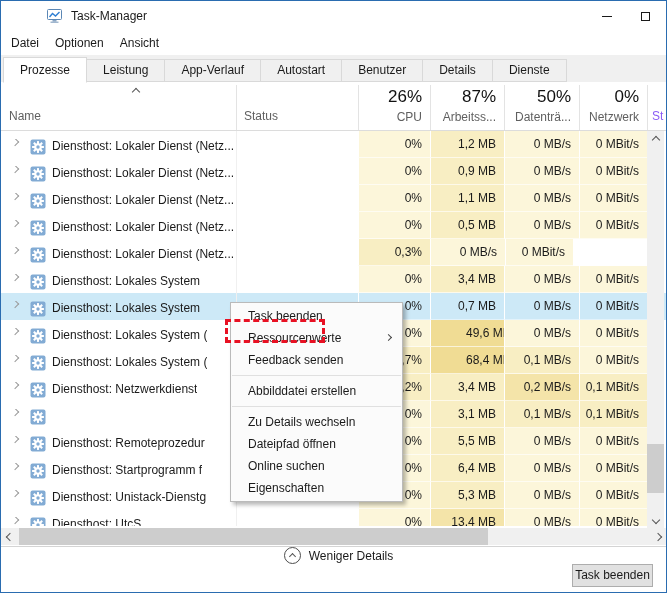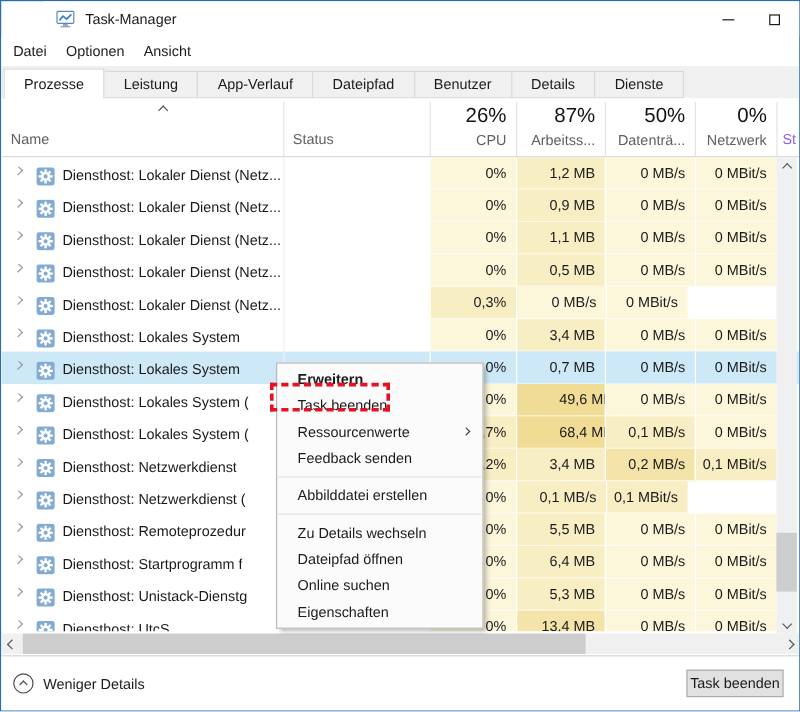--- a/index.html
+++ b/index.html
@@ -77,21 +77,21 @@
   .vthumb { position:absolute; left:0; top:313px; width:17px; height:49px; background:#cdcdcd; }
   .hscroll { position:absolute; left:0; top:527px; width:665px; height:17px;
              background:#f0f0f0; z-index:3; }
   .hscroll .arr { position:absolute; top:0; width:17px; height:17px;
                   display:flex; align-items:center; justify-content:center; }
   .hscroll .arr.l { left:0; } .hscroll .arr.r { right:0; }
   .hthumb { position:absolute; left:18px; top:0; width:469px; height:17px; background:#cdcdcd; }
 
   
   .footer { position:absolute; left:0; top:545px; width:665px; height:46px; background:#fff;
-            border-top:1px solid #d4d4d4; display:flex; align-items:center; }
+            border-top:1px solid #d4d4d4; display:flex; align-items:center;flex-direction:column; }
   .details-toggle { display:flex; align-items:center; margin-left:10px; }
   .circle-chev { width:17px; height:17px; border:1px solid #4d4d4d; border-radius:50%;
                  display:flex; align-items:center; justify-content:center; margin-right:8px; }
   .circle-chev .chev { width:5px; height:5px; margin-top:2px; }
   .endtask-btn { margin-left:auto; margin-right:13px; width:81px; height:23px;
                  background:#e1e1e1; border:1px solid #adadad; text-align:center;
                  line-height:21px; font-size:12px; }
 
   
   .ctx-menu { position:absolute; left:229px; top:301px; width:173px; background:#fbfbfb;
@@ -135,21 +135,21 @@
   <div class="menubar">
       <span class="menu-item">Datei</span>
       <span class="menu-item">Optionen</span>
       <span class="menu-item">Ansicht</span>
     </div>
 
   <div class="tabbar">
       <div class="tab active">Prozesse</div>
       <div class="tab">Leistung</div>
       <div class="tab">App-Verlauf</div>
-      <div class="tab">Dateipfad</div>
+      <div class="tab">Autostart</div>
       <div class="tab">Benutzer</div>
       <div class="tab">Details</div>
       <div class="tab">Dienste</div>
     </div>
 
   <div class="thead">
     <span class="sort-ind chev up"></span>
     <span class="h-name">Name</span>
     <span class="h-status">Status</span>
     <div class="hsep" style="left:235px"></div>
@@ -450,24 +450,24 @@
               <rect x="7" y="2.1" width="2" height="3" transform="rotate(90 8 8)"></rect>
               <rect x="7" y="2.1" width="2" height="3" transform="rotate(135 8 8)"></rect>
               <rect x="7" y="2.1" width="2" height="3" transform="rotate(180 8 8)"></rect>
               <rect x="7" y="2.1" width="2" height="3" transform="rotate(225 8 8)"></rect>
               <rect x="7" y="2.1" width="2" height="3" transform="rotate(270 8 8)"></rect>
               <rect x="7" y="2.1" width="2" height="3" transform="rotate(315 8 8)"></rect>
               <circle cx="8" cy="8" r="3.8"></circle>
             </g>
             <circle cx="8" cy="8" r="1.7" fill="#82abd4"></circle>
           </svg>
-          <span class="pname">Diensthost: Netzwerkdienst (</span>
-        </div>
-        <div class="cell-status"></div>
-        <div class="vcell w-cpu h0">0%</div>
+        </div>
+        <div class="cell-status"></div>
+        <div class="vcell w-cpu h0">0%</div>
+        <div class="vcell w-mem h1">3,1 MB</div>
         <div class="vcell w-disk h1">0,1 MB/s</div>
         <div class="vcell w-net h1">0,1 MBit/s</div>
       </div>
       <div class="prow">
         <div class="cell-name">
           <span class="expander"></span>
           <svg class="gear" viewBox="0 0 16 16">
             <rect x="0.5" y="0.5" width="15" height="15" rx="2" fill="#82abd4"></rect>
             <g fill="#fff">
               <rect x="7" y="2.1" width="2" height="3" transform="rotate(0 8 8)"></rect>
@@ -594,21 +594,20 @@
     <div class="details-toggle">
       <span class="circle-chev">
           <span class="chev up"></span>
         </span>
       <span>Weniger Details</span>
     </div>
     <div class="endtask-btn">Task beenden</div>
   </div>
 
   <div class="ctx-menu" id="ctx-menu">
-      <div class="ctx-item bold">Erweitern</div>
       <div class="ctx-item">Task beenden</div>
       <div class="ctx-item">Ressourcenwerte<span class="sub-arrow"></span></div>
       <div class="ctx-item">Feedback senden</div>
       <div class="ctx-sep"></div>
       <div class="ctx-item">Abbilddatei erstellen</div>
       <div class="ctx-sep"></div>
       <div class="ctx-item">Zu Details wechseln</div>
       <div class="ctx-item">Dateipfad öffnen</div>
       <div class="ctx-item">Online suchen</div>
       <div class="ctx-item">Eigenschaften</div>

